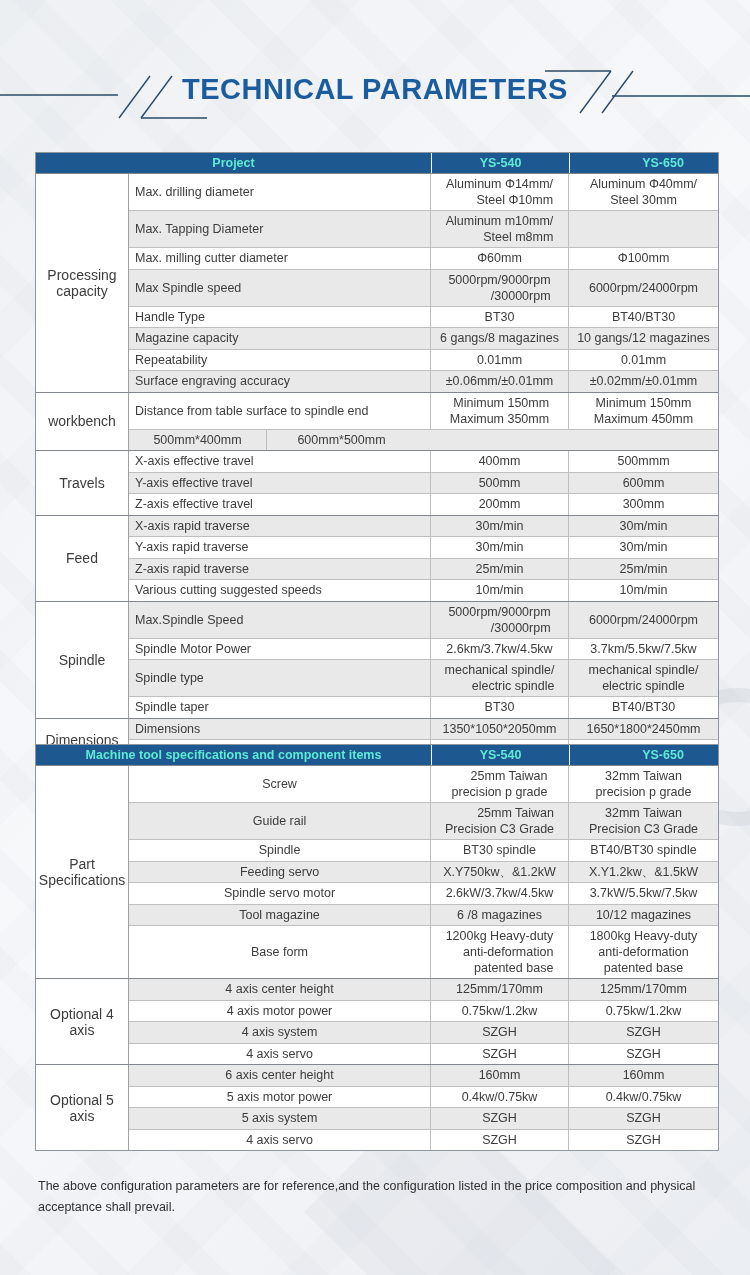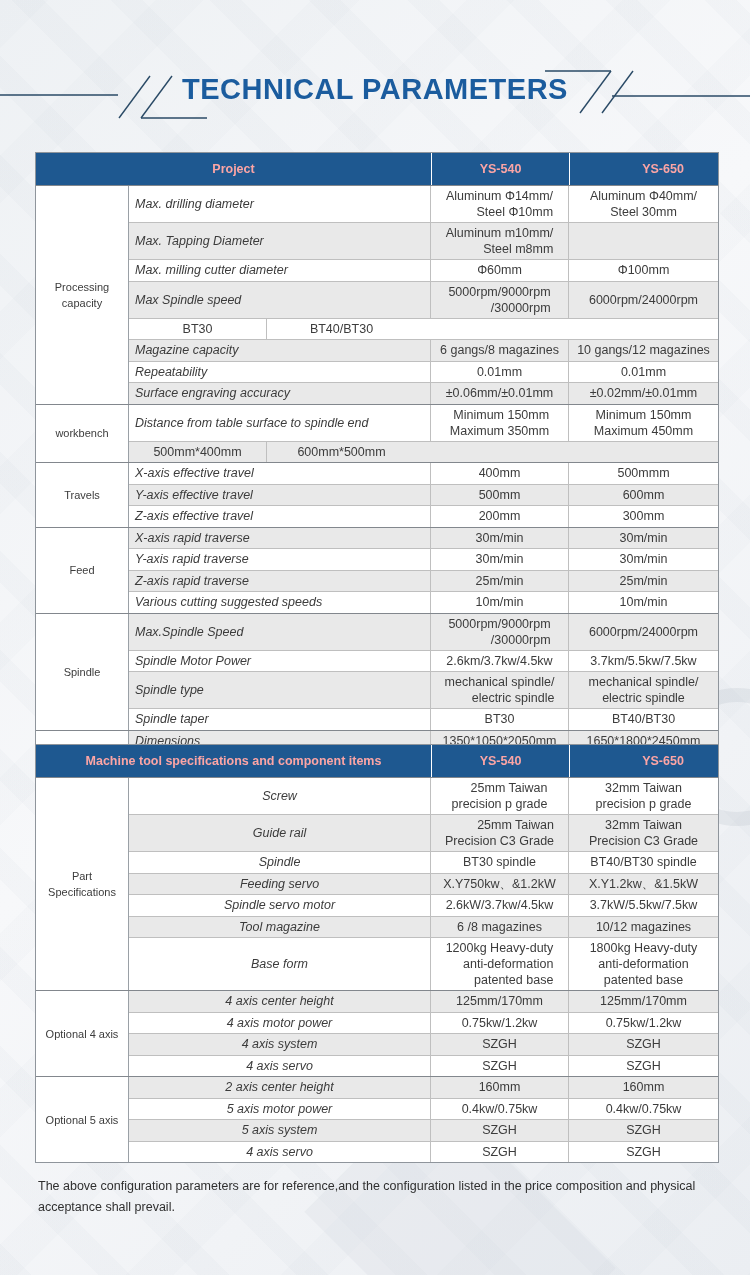--- a/index.html
+++ b/index.html
@@ -25,40 +25,40 @@
   .page-title{
     position:absolute;left:0;top:11px;width:750px;margin:0;text-align:center;
     font-size:29px;font-weight:bold;letter-spacing:0.5px;color:var(--title-blue,#1b5c9e);
   }
 
   
   .spec-table{position:absolute;left:35px;width:682px;background:#fff;
               border:1px solid #8f959c;box-sizing:content-box;}
   .table-1{top:152px;}
   .table-2{top:744px;}
-  .thead{display:flex;height:32px;background:var(--header-bg,#1e5890);color:#fca5a5;
+  .thead{display:flex;height:20px;background:var(--header-bg,#1e5890);color:#5eead4;
          font-size:12.5px;font-weight:bold;}
   .th{display:flex;align-items:center;justify-content:center;box-sizing:border-box;}
   .th-project{width:395px;}
   .th-v1{width:138px;border-left:1px solid #fff;}
   .th-v2{width:149px;border-left:1px solid #fff;padding-left:38px;}
 
   .group{display:flex;}
   .group + .group{border-top:1px solid #82878d;}
   .tbody .group:first-child{border-top:1px solid #82878d;}
   .group-label{width:93px;display:flex;align-items:center;justify-content:center;text-align:center;
-               font-size:11px;line-height:16px;background:#fff;border-right:1px solid #9aa0a6;
+               font-size:14px;line-height:16px;background:#fff;border-right:1px solid #9aa0a6;
                padding:0 2px;box-sizing:border-box;}
   .group-rows{flex:1;display:flex;flex-direction:column;}
   .row{display:flex;}
   .row + .row{border-top:1px solid #bfbfbf;}
   .row.shade{background:#e9e9e9;}
   .cell{display:flex;align-items:center;font-size:12.5px;line-height:16px;
         padding:2px 6px;white-space:pre-line;box-sizing:border-box;min-height:20.5px;}
-  .cell-param{width:302px;justify-content:flex-start;text-align:left;border-right:1px solid #bfbfbf;font-style:italic;}
+  .cell-param{width:302px;justify-content:flex-start;text-align:left;border-right:1px solid #bfbfbf;}
   .table-2 .cell-param{justify-content:center;text-align:center;}
   .cell-v1{width:138px;justify-content:center;text-align:right;border-right:1px solid #bfbfbf;}
   .cell-v2{width:149px;justify-content:center;text-align:center;}
 
   .footer-note{position:absolute;left:38px;top:1176px;width:678px;margin:0;
                font-size:12.5px;line-height:21px;color:#2f2f2f;}
 </style>
 </head>
 <body>
 
@@ -112,20 +112,21 @@
               <div class="cell cell-v1">Φ60mm</div>
               <div class="cell cell-v2">Φ100mm</div>
             </div>
             <div class="row shade">
               <div class="cell cell-param">Max Spindle speed</div>
               <div class="cell cell-v1">5000rpm/9000rpm
 /30000rpm</div>
               <div class="cell cell-v2">6000rpm/24000rpm</div>
             </div>
             <div class="row">
+              <div class="cell cell-param">Handle Type</div>
               <div class="cell cell-v1">BT30</div>
               <div class="cell cell-v2">BT40/BT30</div>
             </div>
             <div class="row shade">
               <div class="cell cell-param">Magazine capacity</div>
               <div class="cell cell-v1">6 gangs/8 magazines</div>
               <div class="cell cell-v2">10 gangs/12 magazines</div>
             </div>
             <div class="row">
               <div class="cell cell-param">Repeatability</div>
@@ -323,21 +324,21 @@
               <div class="cell cell-param">4 axis servo</div>
               <div class="cell cell-v1">SZGH</div>
               <div class="cell cell-v2">SZGH</div>
             </div>
           </div>
         </div>
         <div class="group">
           <div class="group-label">Optional 5 axis</div>
           <div class="group-rows">
             <div class="row shade">
-              <div class="cell cell-param">2 axis center height</div>
+              <div class="cell cell-param">6 axis center height</div>
               <div class="cell cell-v1">160mm</div>
               <div class="cell cell-v2">160mm</div>
             </div>
             <div class="row">
               <div class="cell cell-param">5 axis motor power</div>
               <div class="cell cell-v1">0.4kw/0.75kw</div>
               <div class="cell cell-v2">0.4kw/0.75kw</div>
             </div>
             <div class="row shade">
               <div class="cell cell-param">5 axis system</div>

